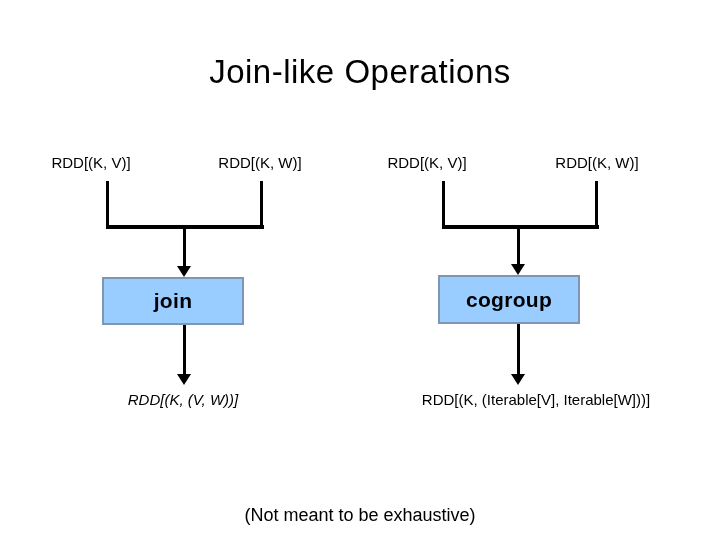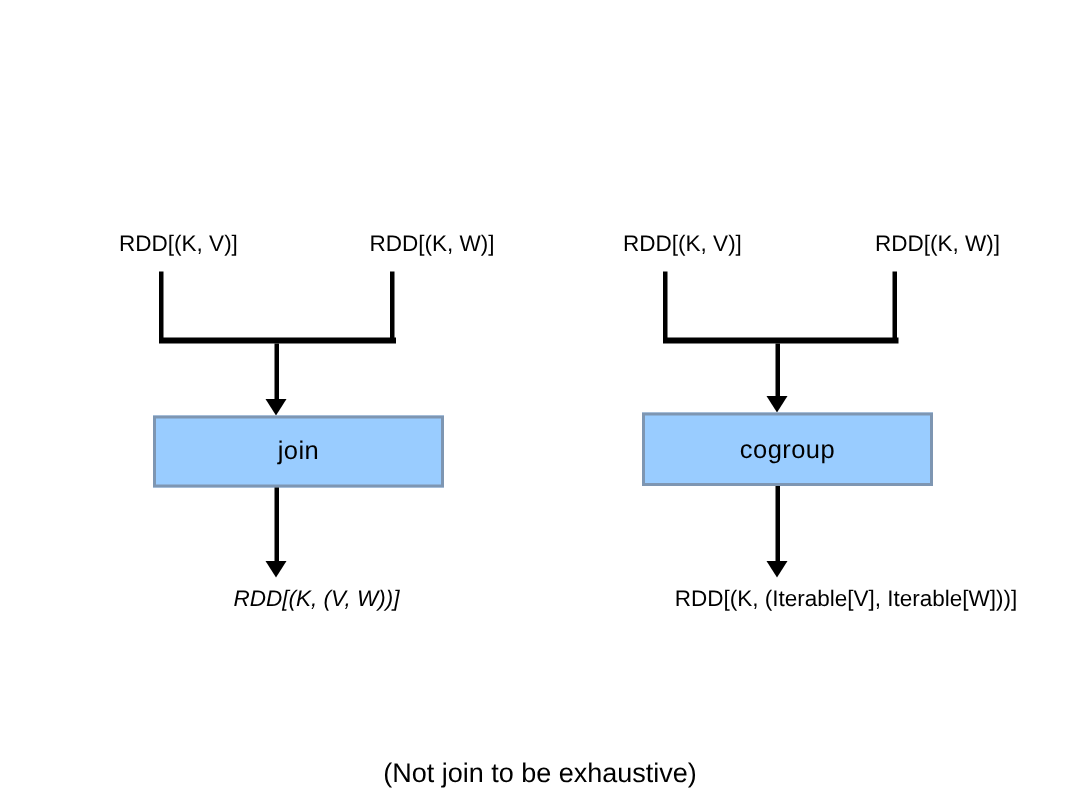--- a/index.html
+++ b/index.html
@@ -26,64 +26,64 @@
     line-height: 40px;
     letter-spacing: 0.5px;
     white-space: nowrap;
   }
   .rdd-label {
     position: absolute;
     transform: translateX(-50%);
     font-size: 15px;
     line-height: 18px;
     white-space: nowrap;
-    margin-left: 28px;
   }
   .line {
     position: absolute;
     background: var(--line, #000000);
   }
   .arrowhead {
     position: absolute;
     width: 0;
     height: 0;
     border-left: 7px solid transparent;
     border-right: 7px solid transparent;
     border-top: 11px solid var(--line, #000000);
   }
   .op-box {
     position: absolute;
-    width: 194px;
+    width: 142px;
     height: 48px;
     box-sizing: border-box;
     background: var(--box-fill, #99ccff);
     border: 2px solid var(--box-border, #7e96b2);
     display: flex;
     align-items: center;
     justify-content: center;
-    font-size: 17px;
-    font-weight: normal;
+    font-size: 21px;
+    font-weight: bold;
     letter-spacing: 0.3px;
   }
   .footnote {
     position: absolute;
     left: 0;
     top: 503px;
     width: 720px;
     text-align: center;
     font-size: 18px;
     line-height: 24px;
     white-space: nowrap;
   }
 </style>
 </head>
 <body>
 
 <div class="slide">
 
+  <div class="slide-title">Join-like Operations</div>
 
   <div>
     <div class="rdd-label" style="left:91px; top:154px;">RDD[(K, V)]</div>
     <div class="rdd-label" style="left:260px; top:154px;">RDD[(K, W)]</div>
 
     <div class="line" style="left:106px; top:181px; width:3px; height:47px;"></div>
     <div class="line" style="left:260px; top:181px; width:3px; height:47px;"></div>
     <div class="line" style="left:106px; top:225px; width:158px; height:4px;"></div>
 
     <div class="line" style="left:183px; top:229px; width:3px; height:37px;"></div>
@@ -103,25 +103,25 @@
     <div class="rdd-label" style="left:427px; top:154px;">RDD[(K, V)]</div>
     <div class="rdd-label" style="left:597px; top:154px;">RDD[(K, W)]</div>
 
     <div class="line" style="left:442px; top:181px; width:3px; height:47px;"></div>
     <div class="line" style="left:595px; top:181px; width:3px; height:47px;"></div>
     <div class="line" style="left:442px; top:225px; width:157px; height:4px;"></div>
 
     <div class="line" style="left:517px; top:229px; width:3px; height:36px;"></div>
     <div class="arrowhead" style="left:511px; top:264px;"></div>
 
-    <div class="op-box" style="left:428px; top:275px; height:49px;align-items:center;">
+    <div class="op-box" style="left:438px; top:275px; height:49px;align-items:center;">
       <span>cogroup</span>
     </div>
 
     <div class="line" style="left:517px; top:324px; width:3px; height:50px;"></div>
     <div class="arrowhead" style="left:511px; top:374px;"></div>
 
     <div class="rdd-label" style="left:536px; top:391px;">RDD[(K, (Iterable[V], Iterable[W]))]</div>
   </div>
 
-  <div class="footnote">(Not join to be exhaustive)</div>
+  <div class="footnote">(Not meant to be exhaustive)</div>
 
 </div>
 
 </body></html>

